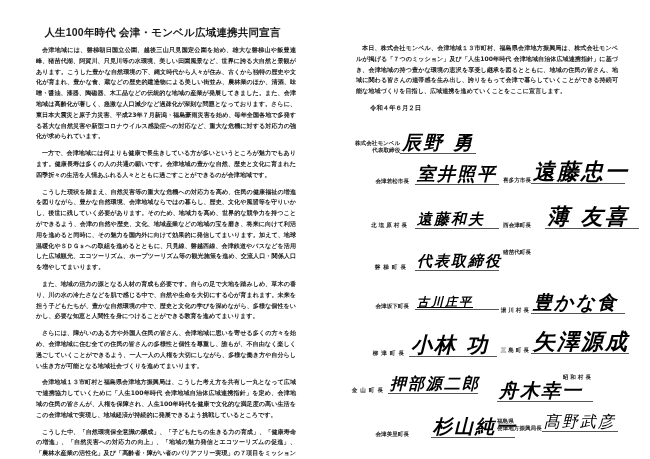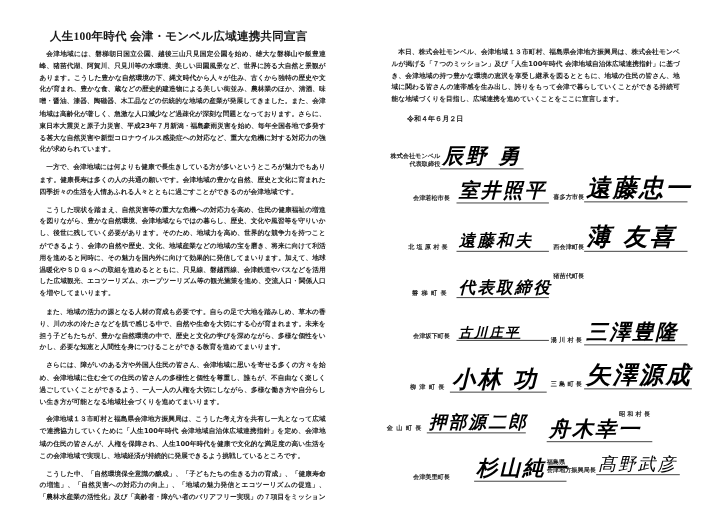--- a/index.html
+++ b/index.html
@@ -5,21 +5,21 @@
   html, body { margin:0; padding:0; }
   body {
     width:650px; height:459px; background:#ffffff; overflow:hidden;
     font-family:"DejaVu Sans", sans-serif; color:#1a1a1a; position:relative;
   }
   .page { position:absolute; top:0; height:459px; }
   .left { left:0; width:325px; }
   .right { left:325px; width:325px; }
   .title {
     position:absolute; top:26px; left:0; width:325px; text-align:center;
-    font-family:Liberation Serif, serif; font-size:10.5px; font-weight:bold; letter-spacing:0.2px;
+    font-family:Liberation Sans, sans-serif; font-size:10.5px; font-weight:bold; letter-spacing:0.2px;
   }
   .body-text { position:absolute; left:36px; width:260px; }
   .para {
     font-size:6.1px; line-height:10.8px; text-indent:6px; margin:0 0 6px 0;
     text-align:justify; word-break:break-all; font-weight:bold; color:#222;
   }
   .rbody { position:absolute; left:356px; top:43px; width:262px; }
   .rpara { font-size:6.1px; line-height:10.8px; text-indent:6px; margin:0; text-align:justify; word-break:break-all; font-weight:bold; color:#222;}
   .date { position:absolute; left:370px; top:104px; font-size:6.4px; font-weight:bold; }
   .sig { position:absolute; display:flex; align-items:flex-end; }
@@ -67,40 +67,40 @@
 </div>
 <div class="sig" style="left:497px; top:160px;">
   <div class="role" style="width:34px;">喜多方市長</div>
   <div class="name" style="font-size:22px; width:90px;">遠藤忠一</div>
 </div>
 
 <div class="sig" style="left:357px; top:212px;">
   <div class="role" style="width:52px; letter-spacing:2px;">北塩原村長</div>
   <div class="name" style="font-size:15px; margin-left:6px; width:80px;">遠藤和夫</div>
 </div>
-<div class="sig" style="left:497px; top:205px;">
+<div class="sig" style="left:497px; top:205px;gap:14px;">
   <div class="role" style="width:34px;">西会津町長</div>
   <div class="name" style="font-size:22px; width:90px;">薄 友喜</div>
 </div>
 
 <div class="sig" style="left:357px; top:254px;">
   <div class="role" style="width:52px; letter-spacing:3px;">磐梯町長</div>
   <div class="name" style="font-size:15px; margin-left:6px; width:80px;">代表取締役</div>
 </div>
 <div class="sig" style="left:497px; top:249px;">
   <div class="role" style="width:34px;">猪苗代町長</div>
 </div>
 
 <div class="sig" style="left:357px; top:296px;">
   <div class="role" style="width:52px;">会津坂下町長</div>
   <div class="name" style="font-size:12px; margin-left:6px; width:80px;text-decoration:underline;">古川庄平</div>
 </div>
 <div class="sig" style="left:497px; top:293px;">
   <div class="role" style="width:34px; letter-spacing:2px;">湯川村長</div>
-  <div class="name" style="font-size:19px; width:90px;">三澤豊隆</div>
+  <div class="name" style="font-size:19px; width:90px;">豊かな食</div>
 </div>
 
 <div class="sig" style="left:357px; top:334px;">
   <div class="role" style="width:50px; letter-spacing:3px;">柳津町長</div>
   <div class="name" style="font-size:21px; margin-left:2px; width:84px;">小林 功</div>
 </div>
 <div class="sig" style="left:497px; top:330px;">
   <div class="role" style="width:34px; letter-spacing:2px;">三島町長</div>
   <div class="name" style="font-size:22px; width:94px;">矢澤源成</div>
 </div>

